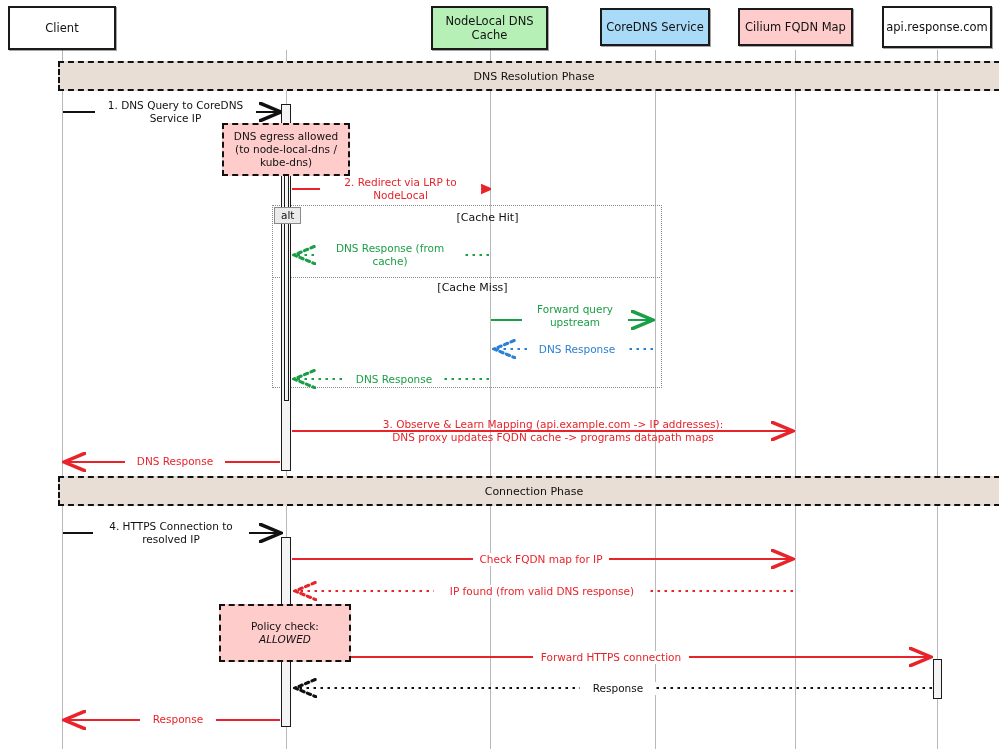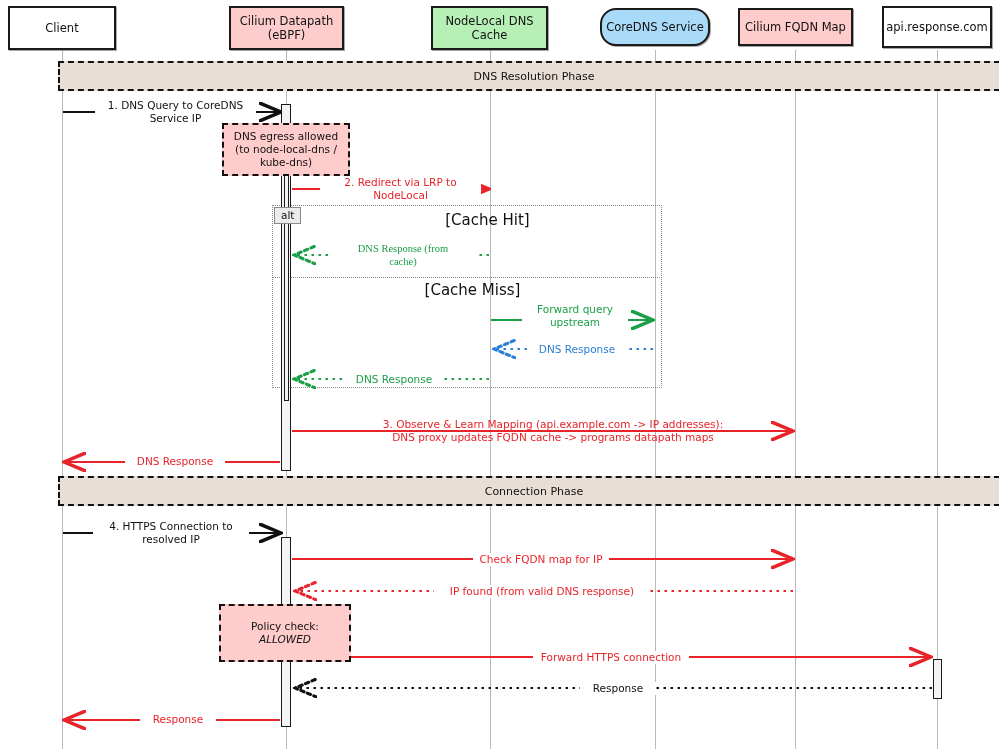--- a/index.html
+++ b/index.html
@@ -25,21 +25,21 @@
     text-align: center;
     font-size: 11.5px;
     line-height: 14px;
     color: #111;
     padding: 2px 4px;
     box-shadow: 1px 1px 0 rgba(0,0,0,0.35);
   }
   .p-white { background:#ffffff; }
   .p-pink  { background:#ffcccc; }
   .p-green { background:#b7f0b7; }
-  .p-blue  { background:#a9daf7;border-radius:16px; }
+  .p-blue  { background:#a9daf7; }
 
   
   .lifeline {
     position:absolute;
     width:1px;
     background:#b9b9b9;
   }
 
   
   .phase {
@@ -99,21 +99,21 @@
     padding:1px 6px 2px 6px;
     z-index:7;
   }
   .frag-div {
     position:absolute;
     border-top:1px dotted #8a8a8a;
     z-index:1;
   }
   .frag-cond {
     position:absolute;
-    font-size:15px;
+    font-size:11px;
     color:#111;
     text-align:center;
     z-index:3;
   }
   .msg-label {
     position:absolute;
     font-size:10.5px;
     line-height:13px;
     text-align:center;
     z-index:4;
@@ -133,26 +133,20 @@
   <div class="lifeline" style="left:655px; top:50px; height:699px;"></div>
   <div class="lifeline" style="left:795px; top:50px; height:699px;"></div>
   <div class="lifeline" style="left:937px; top:50px; height:699px;"></div>
 
   <div class="participant p-white" style="left:8px; top:6px; width:108px; height:44px;">
     <div>
       <div>Client</div>
     </div>
   </div>
 
-  <div class="participant p-pink" style="left:229px; top:6px; width:115px; height:44px;">
-    <div>
-      <div>Cilium Datapath</div>
-      <div>(eBPF)</div>
-    </div>
-  </div>
 
   <div class="participant p-green" style="left:431px; top:6px; width:117px; height:44px;">
     <div>
       <div>NodeLocal DNS</div>
       <div>Cache</div>
     </div>
   </div>
 
   <div class="participant p-blue" style="left:600px; top:8px; width:110px; height:38px;">
     <div>
@@ -257,21 +251,21 @@
   <div class="msg-label" style="left:95px; top:99px; width:155px; color:#111;">
     <div>1. DNS Query to CoreDNS</div>
     <div>Service IP</div>
   </div>
 
   <div class="msg-label" style="left:320px; top:176px; width:155px; color:#e8232a;">
     <div>2. Redirect via LRP to</div>
     <div>NodeLocal</div>
   </div>
 
-  <div class="msg-label" style="left:330px; top:242px; width:140px; color:#1a9e46;font-family:Liberation Serif, serif;">
+  <div class="msg-label" style="left:317px; top:242px; width:140px; color:#1a9e46;">
     <div>DNS Response (from</div>
     <div>cache)</div>
   </div>
 
   <div class="msg-label" style="left:522px; top:303px; width:100px; color:#1a9e46;">
     <div>Forward query</div>
     <div>upstream</div>
   </div>
 
   <div class="msg-label" style="left:527px; top:343px; width:94px; color:#2b7fd4;">

